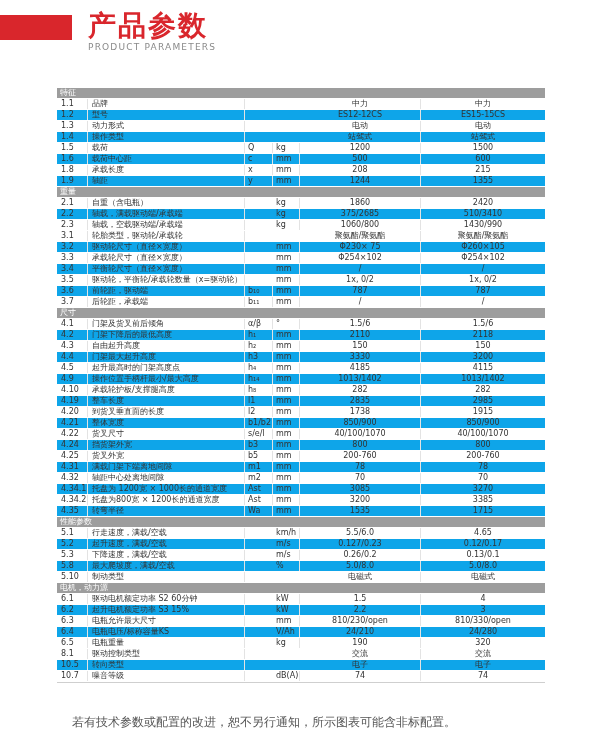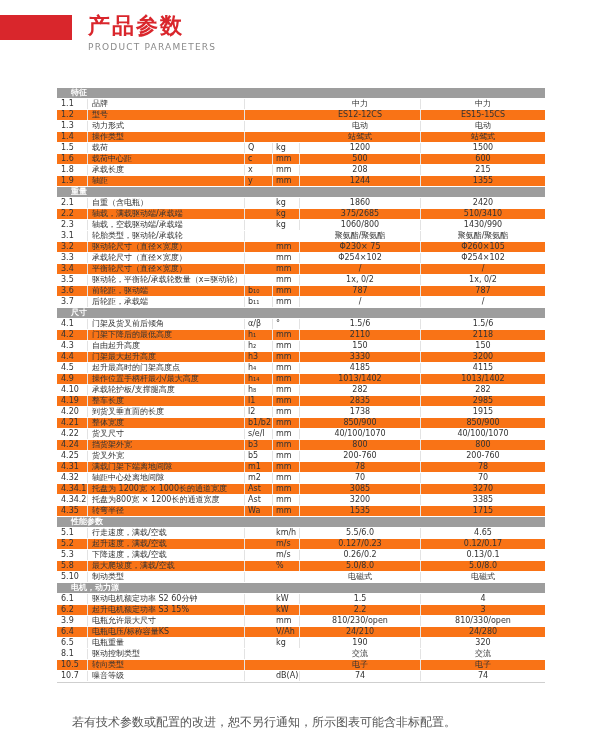--- a/index.html
+++ b/index.html
@@ -5,33 +5,33 @@
   html,body{margin:0;padding:0;}
   body{
     width:600px;height:745px;background:#ffffff;overflow:hidden;
     font-family:"DejaVu Sans","Liberation Sans",sans-serif;
     color:#333;position:relative;
   }
   
   .page-header{position:relative;height:56px;}
   .red-bar{position:absolute;left:0;top:15px;width:72px;height:25px;background:#d9262c;}
   .title-block{position:absolute;left:88px;top:12px;}
-  .title-zh{font-size:22px;font-weight:bold;color:#d9262c;letter-spacing:2px;line-height:28px;}
+  .title-zh{font-size:28px;font-weight:bold;color:#d9262c;letter-spacing:2px;line-height:28px;}
   .title-en{font-size:9px;color:#8a8a8a;letter-spacing:1.2px;line-height:12px;margin-top:1px;}
   
   .spec-table{
     position:absolute;left:57px;top:88px;width:488px;
     font-size:8px;line-height:10px;border-bottom:1px solid #cfcfcf;
   }
   .section-bar{
     height:10px;line-height:10px;background:#9d9d9d;color:#ffffff;
-    font-weight:bold;padding-left:14px;border-bottom:1px solid #ffffff;
+    font-weight:normal;padding-left:3px;border-bottom:1px solid #ffffff;
   }
   .row{display:flex;height:10px;line-height:10px;background:#ffffff;border-bottom:1px solid #ffffff;align-items:flex-end;}
-  .row.alt{background:#f97316;}
+  .row.alt{background:#0ea5e9;}
   .row span{display:block;box-sizing:border-box;border-right:1px solid #e3e3e3;
     white-space:nowrap;overflow:hidden;}
   .row span:last-child{border-right:none;}
   .c-idx {width:31px;padding-left:4px;}
   .c-name{width:157px;padding-left:4px;}
   .c-sym {width:28px;padding-left:3px;}
   .c-unit{width:27px;padding-left:3px;margin-top:24px;}
   .c-v1  {width:121px;text-align:center;}
   .c-v2  {flex:1;text-align:center;}
   
@@ -395,21 +395,21 @@
     </div>
     <div class="row alt">
       <span class="c-idx">6.2</span>
       <span class="c-name">起升电机额定功率 S3 15%</span>
       <span class="c-sym"></span>
       <span class="c-unit">kW</span>
       <span class="c-v1">2.2</span>
       <span class="c-v2">3</span>
     </div>
     <div class="row">
-      <span class="c-idx">3.9</span>
+      <span class="c-idx">6.3</span>
       <span class="c-name">电瓶允许最大尺寸</span>
       <span class="c-sym"></span>
       <span class="c-unit">mm</span>
       <span class="c-v1">810/230/open</span>
       <span class="c-v2">810/330/open</span>
     </div>
     <div class="row alt">
       <span class="c-idx">6.4</span>
       <span class="c-name">电瓶电压/标称容量KS</span>
       <span class="c-sym"></span>

